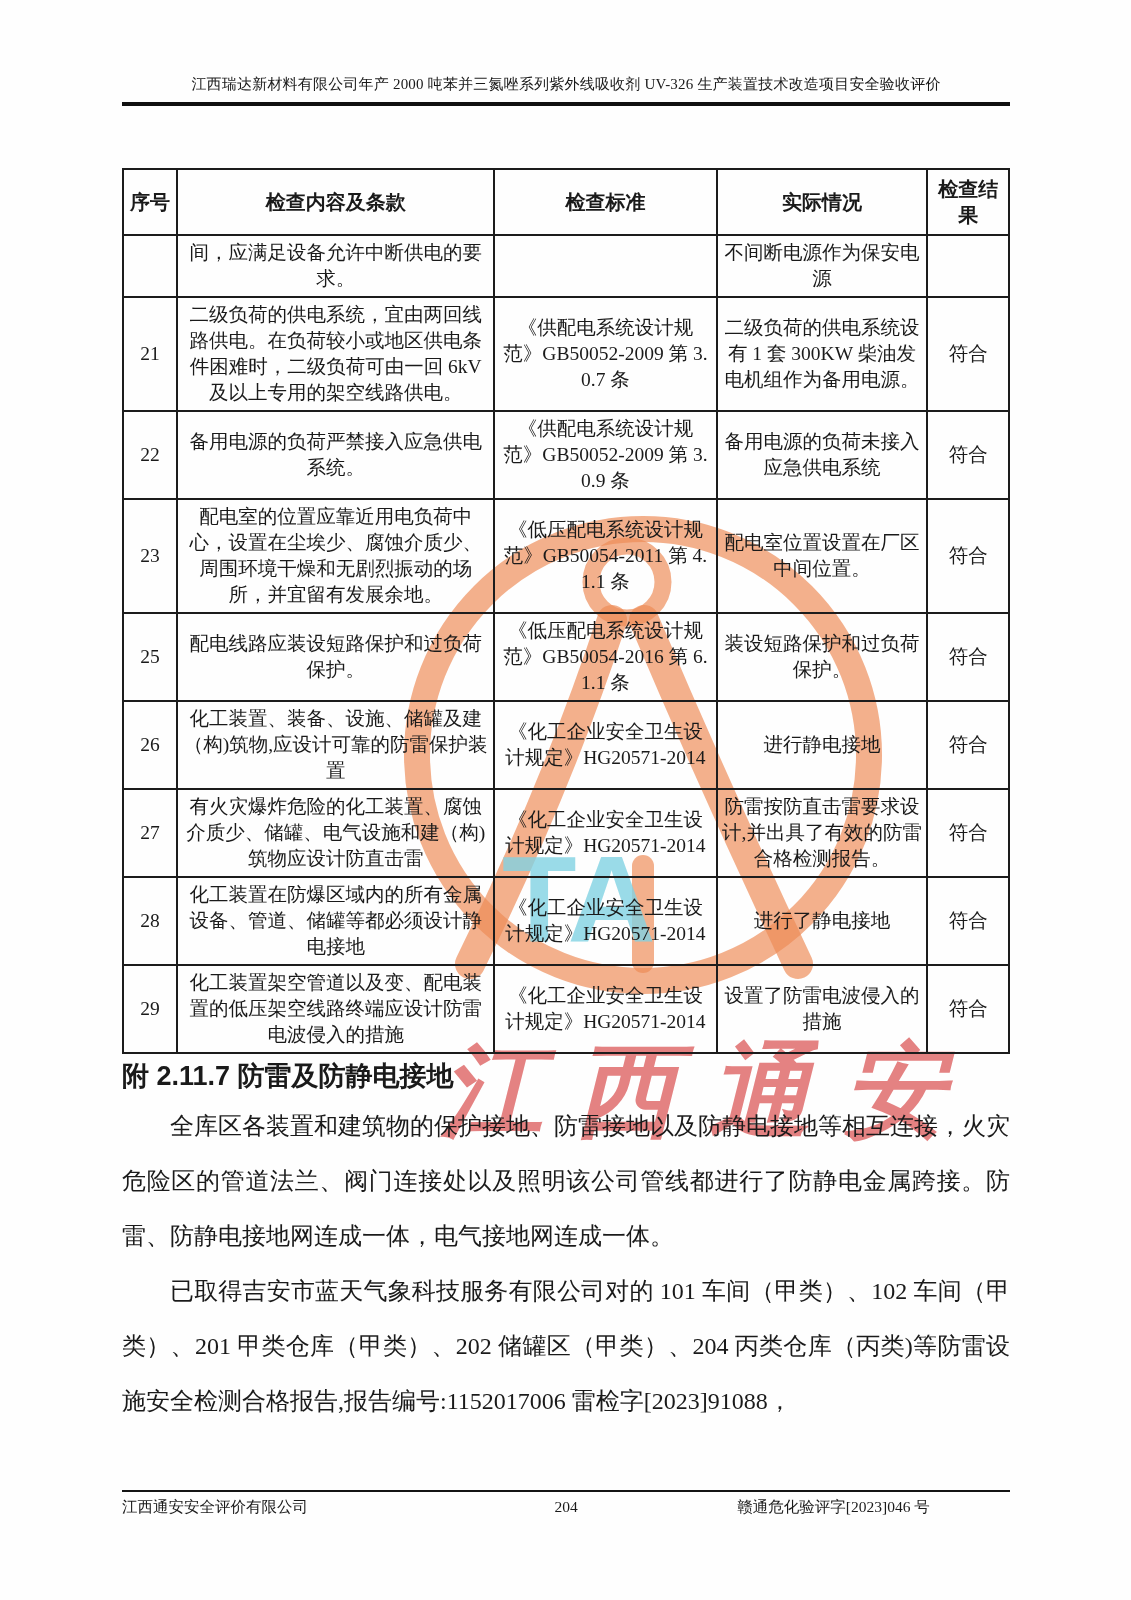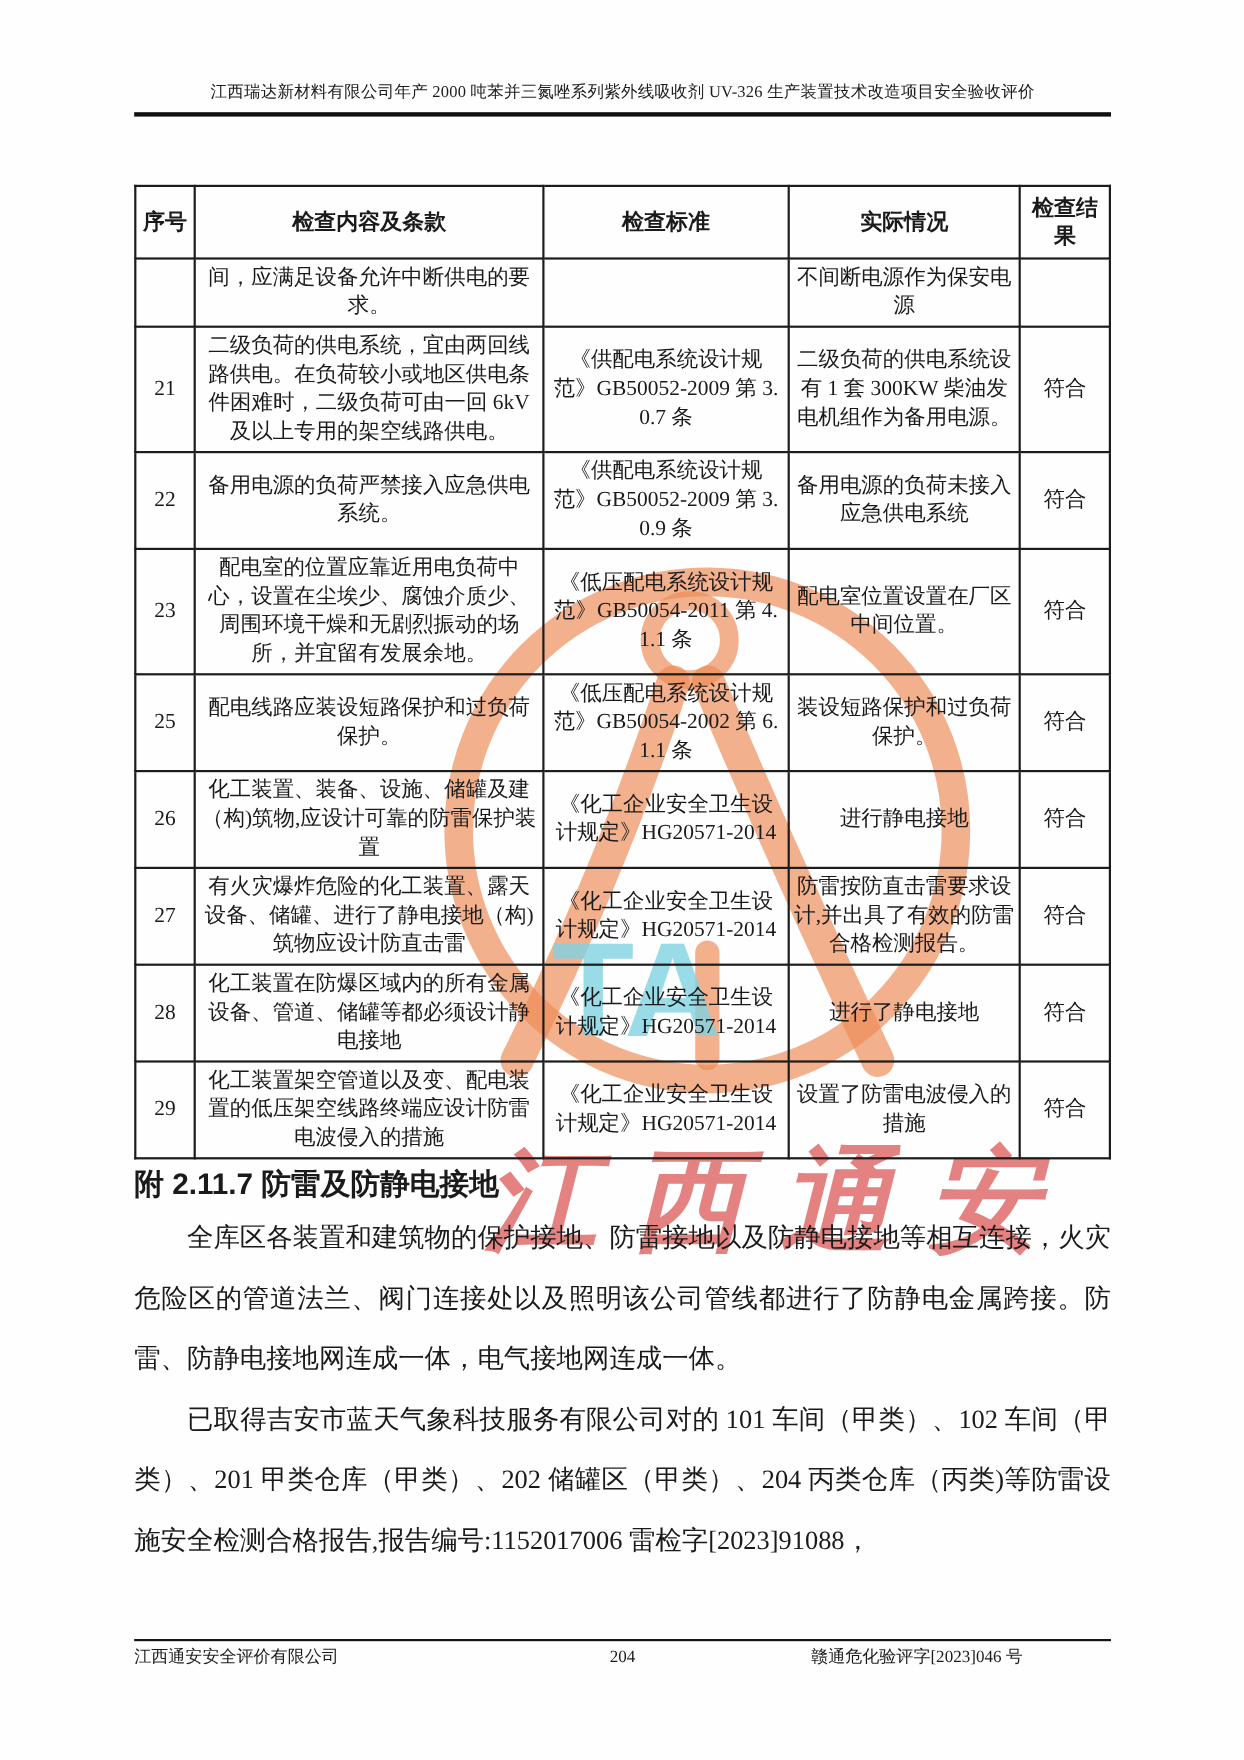--- a/index.html
+++ b/index.html
@@ -129,34 +129,34 @@
         <tr>
           <td>23</td>
           <td>配电室的位置应靠近用电负荷中心，设置在尘埃少、腐蚀介质少、周围环境干燥和无剧烈振动的场所，并宜留有发展余地。</td>
           <td>《低压配电系统设计规范》GB50054-2011 第 4.1.1 条</td>
           <td>配电室位置设置在厂区中间位置。</td>
           <td>符合</td>
         </tr>
         <tr>
           <td>25</td>
           <td>配电线路应装设短路保护和过负荷保护。</td>
-          <td>《低压配电系统设计规范》GB50054-2002 第 6.1.1 条</td>
+          <td>《低压配电系统设计规范》GB50054-2016 第 6.1.1 条</td>
           <td>装设短路保护和过负荷保护。</td>
           <td>符合</td>
         </tr>
         <tr>
           <td>26</td>
           <td>化工装置、装备、设施、储罐及建（构)筑物,应设计可靠的防雷保护装置</td>
           <td>《化工企业安全卫生设计规定》HG20571-2014</td>
           <td>进行静电接地</td>
           <td>符合</td>
         </tr>
         <tr>
           <td>27</td>
-          <td>有火灾爆炸危险的化工装置、露天设备、储罐、进行了静电接地（构)筑物应设计防直击雷</td>
+          <td>有火灾爆炸危险的化工装置、腐蚀介质少、储罐、电气设施和建（构)筑物应设计防直击雷</td>
           <td>《化工企业安全卫生设计规定》HG20571-2014</td>
           <td>防雷按防直击雷要求设计,并出具了有效的防雷合格检测报告。</td>
           <td>符合</td>
         </tr>
         <tr>
           <td>28</td>
           <td>化工装置在防爆区域内的所有金属设备、管道、储罐等都必须设计静电接地</td>
           <td>《化工企业安全卫生设计规定》HG20571-2014</td>
           <td>进行了静电接地</td>
           <td>符合</td>

